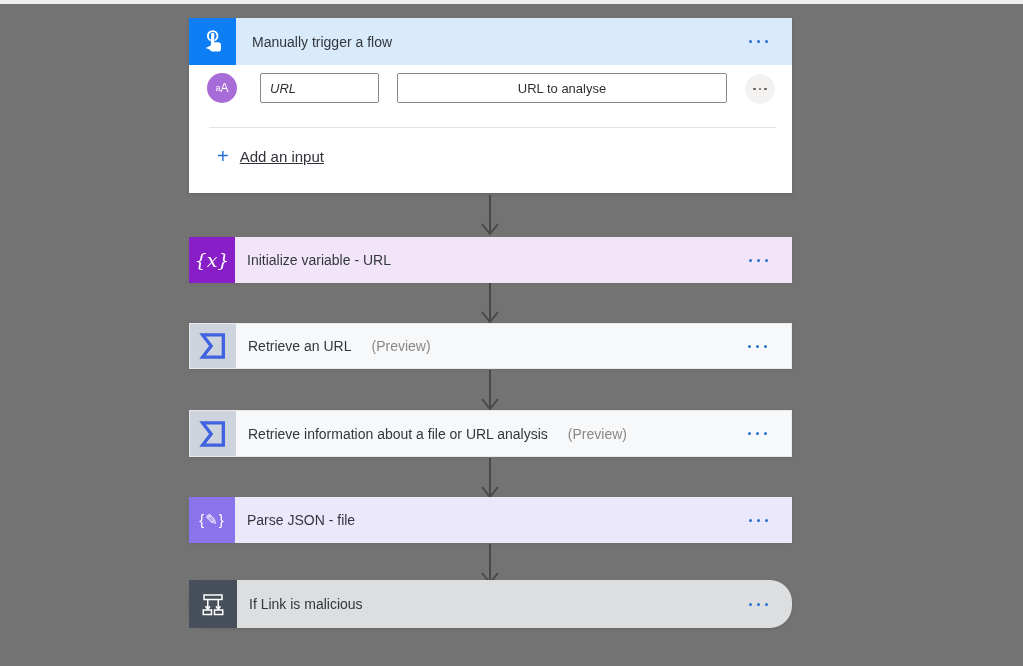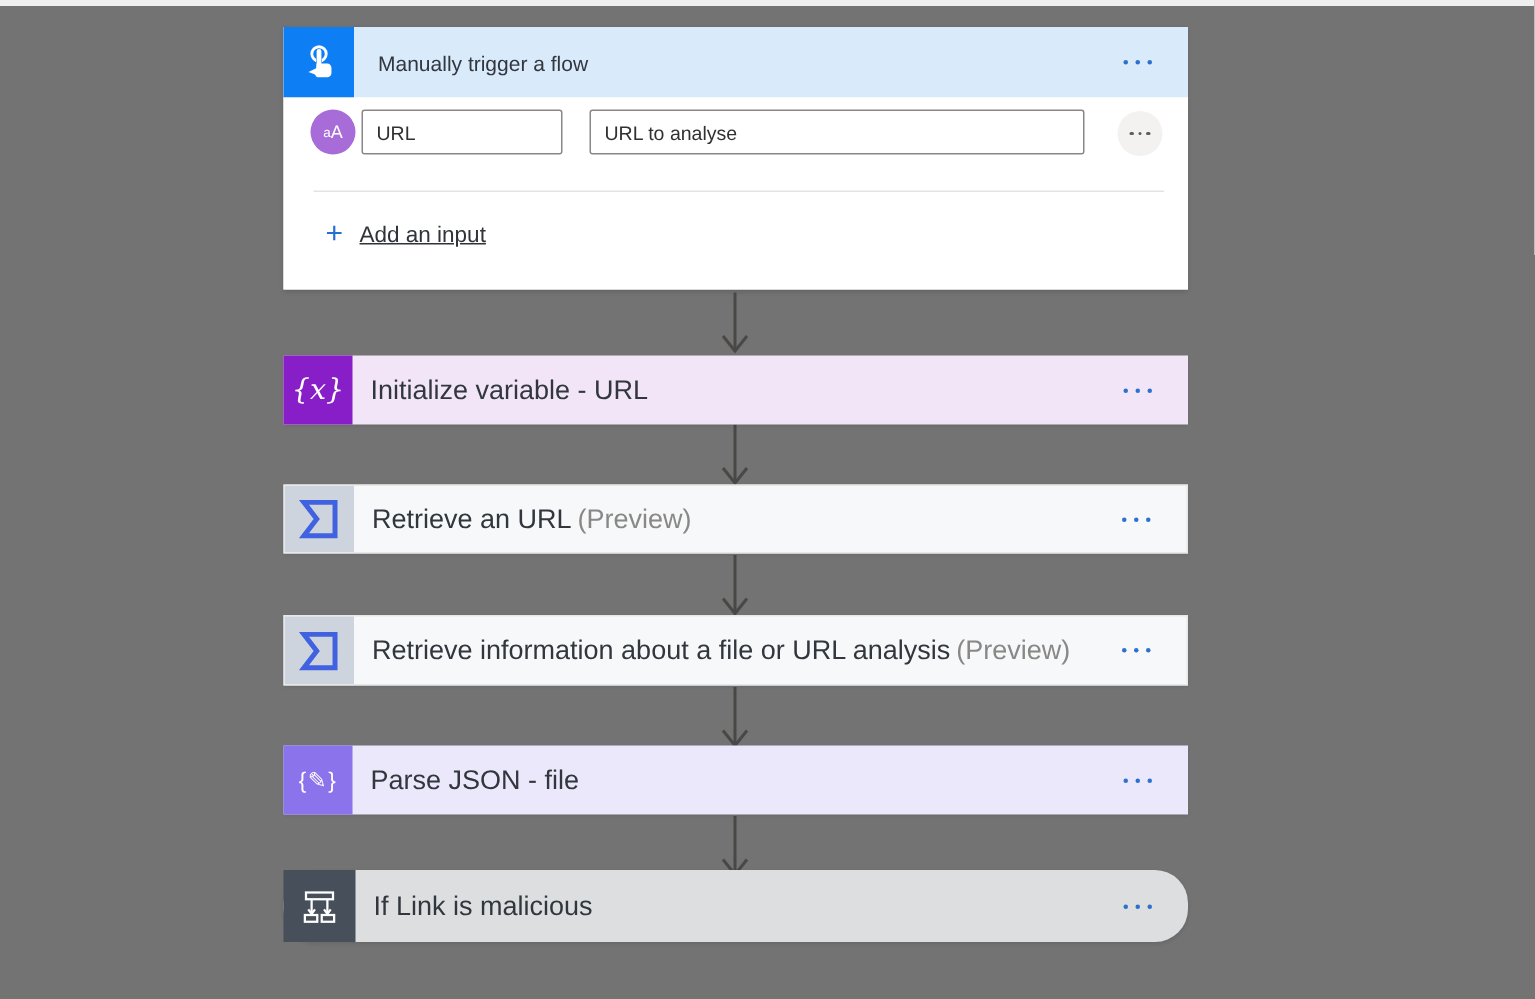--- a/index.html
+++ b/index.html
@@ -15,36 +15,36 @@
   .trigger-title{margin-left:16px;font-size:14px;color:#32373e;}
   .header-dots{margin-left:auto;margin-right:22px;display:flex;gap:5px;padding:6px 2px;cursor:pointer;}
   .header-dots i{width:3px;height:3px;border-radius:50%;background:#2d70ce;}
   .trigger-body{position:relative;height:128px;background:#ffffff;}
   .input-row{position:absolute;top:8px;left:18px;right:17px;height:30px;display:flex;align-items:center;}
   .type-circle{width:30px;height:30px;border-radius:50%;background:#a76cd8;color:#fff;
     display:flex;align-items:center;justify-content:center;font-size:12px;flex:0 0 30px;}
   .type-circle .sm{font-size:9px;}
   .fld{height:30px;border:1px solid #8a8886;border-radius:2px;background:#fff;font-size:13px;
     color:#323130;padding:0 9px;box-sizing:border-box;font-family:"Liberation Sans",sans-serif;outline:none;}
-  .fld-label{width:134px;margin-left:4px;}
-  .fld-desc{width:330px;margin-left:18px;}
+  .fld-label{width:119px;margin-left:23px;font-style:italic;}
+  .fld-desc{width:330px;margin-left:18px;text-align:center;}
   .gray-ellipsis{position:absolute;right:17px;top:9px;width:30px;height:30px;border-radius:50%;
     background:#f3f2f1;display:flex;align-items:center;justify-content:center;gap:3px;cursor:pointer;}
   .gray-ellipsis i{width:2.5px;height:2.5px;border-radius:50%;background:#5f5d5b;}
   .divider{position:absolute;top:62px;left:20px;right:16px;border-top:1px solid #e3e3e3;}
   .add-input{position:absolute;top:81px;left:28px;display:flex;align-items:center;gap:11px;cursor:pointer;}
   .plus{color:#2270d3;font-size:20px;line-height:20px;font-weight:400;}
   .add-label{font-size:15px;color:#30333a;text-decoration:underline;}
 
   
   .step{position:absolute;left:189px;width:603px;display:flex;align-items:center;cursor:pointer;
     box-shadow:0 1.2px 2.8px rgba(0,0,0,.11);}
   .step-iconbox{height:100%;display:flex;align-items:center;justify-content:center;flex:0 0 auto;}
-  .step-title{margin-left:12px;font-size:18px;color:#32373e;white-space:nowrap;}
-  .preview{color:#8a8886;margin-left:4px;}
+  .step-title{margin-left:12px;font-size:14px;color:#32373e;white-space:nowrap;}
+  .preview{color:#8a8886;margin-left:20px;}
 
   .step-var{top:237px;height:46px;background:#f3e5f8;}
   .step-var .step-iconbox{width:46px;background:#871ec8;}
   .glyph-var{color:#fff;font-family:"DejaVu Serif",serif;font-style:italic;font-size:19px;}
 
   .step-vt1{top:323px;height:46px;background:#f7f8f9;border:1px solid #e7e8ea;box-sizing:border-box;}
   .step-vt2{top:410px;height:47px;background:#f7f8f9;border:1px solid #e7e8ea;box-sizing:border-box;align-items:center;}
   .step-vt1 .step-iconbox,.step-vt2 .step-iconbox{width:46px;background:#cdd4de;height:100%;}
 
   .step-json{top:497px;height:46px;background:#ebe8fb;}

